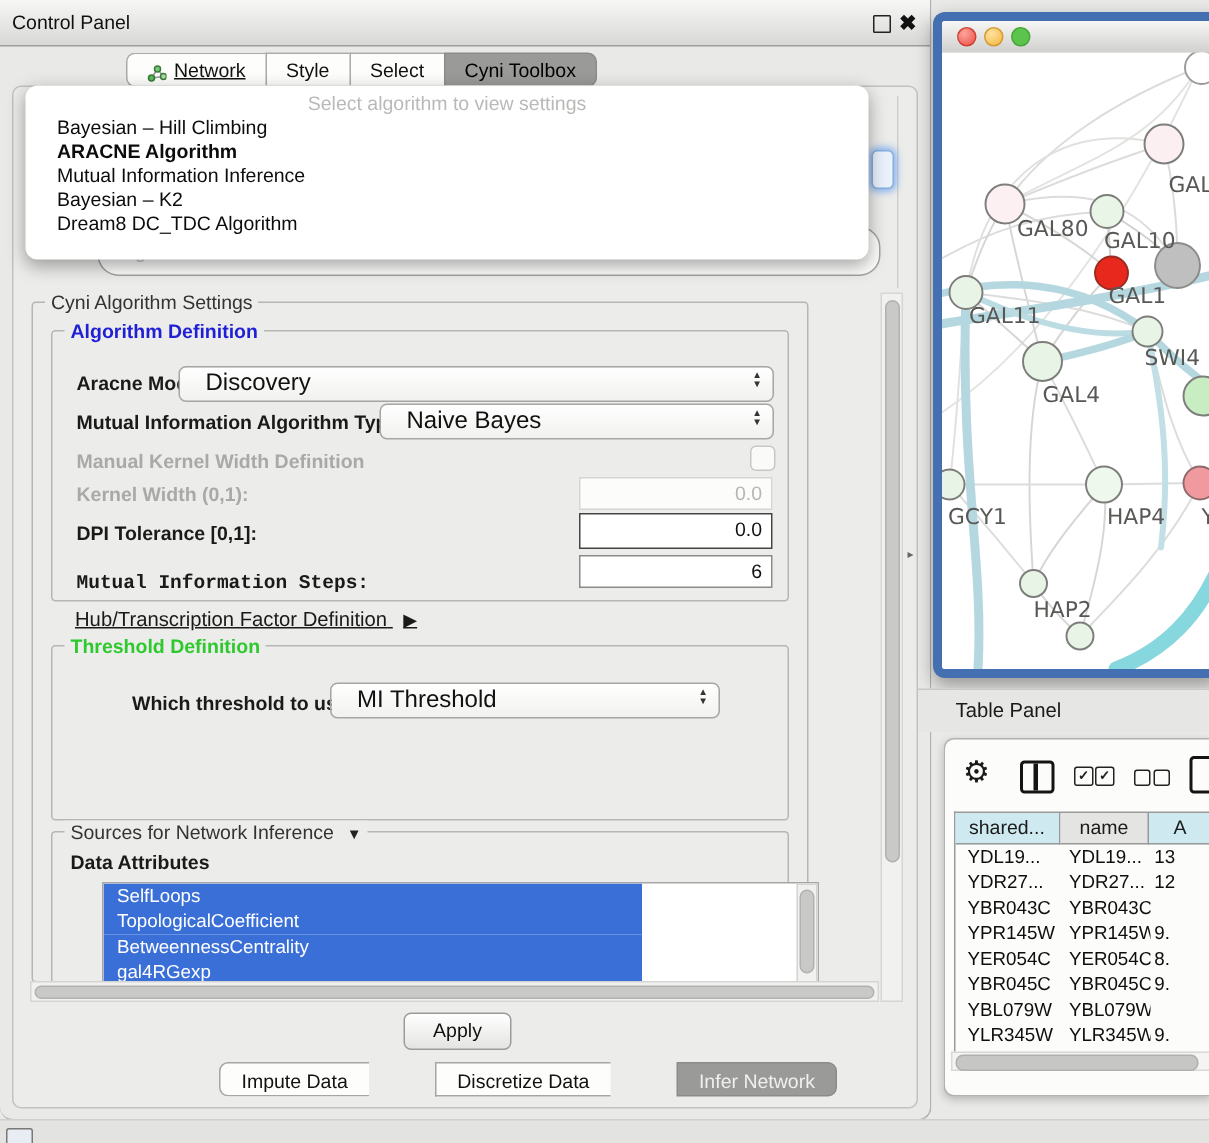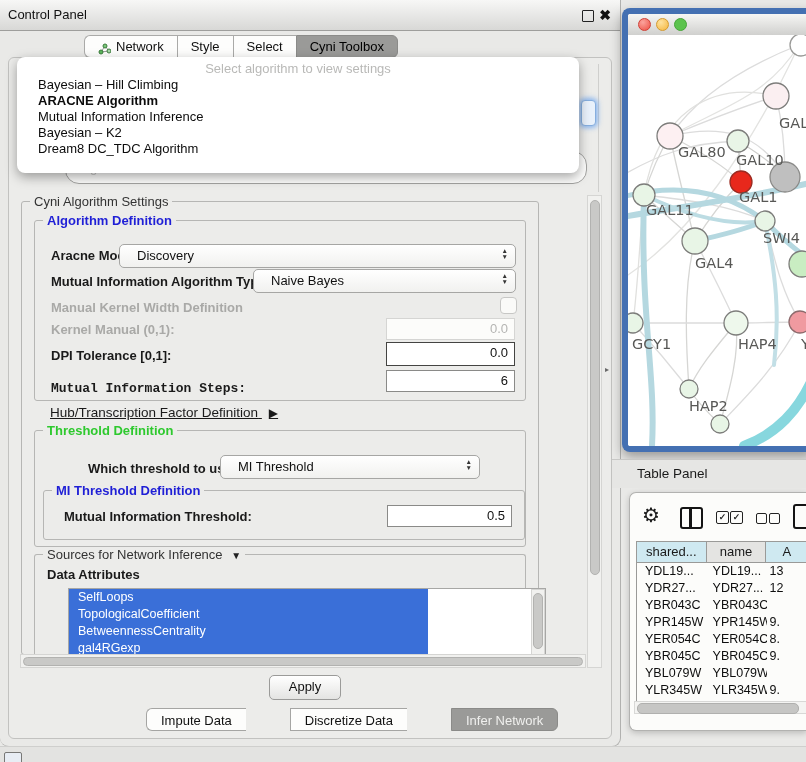--- a/index.html
+++ b/index.html
@@ -13,21 +13,21 @@
   #cpTitlebar{left:0;top:0;width:100%;height:30px;background:linear-gradient(#f7f7f6,#d8d8d6);
               border-bottom:1px solid #9e9e9c;}
   #cpTitle{left:8px;top:0;line-height:30px;font-size:13px;color:#111;}
   #floatIcon{right:26px;top:10px;width:10px;height:10px;border:1.5px solid #222;border-radius:1px;}
   #closeIcon{right:9px;top:7px;font-size:14px;font-weight:bold;color:#111;line-height:16px;}
 
   
   #topTabs{left:84px;top:35px;height:23px;display:flex;}
   .tab{display:flex;align-items:center;gap:5px;padding:0 13px;background:#fdfdfc;border:1px solid #aaaaa8;
        border-right:none;font-size:13px;color:#111;line-height:23px;}
-  .tab:first-child{border-radius:6px 0 0 6px;}
+  .tab:first-child{border-radius:6px 0 0 6px;text-decoration:underline;}
   .tab:last-child{border-right:1px solid #aaaaa8;border-radius:0 6px 6px 0;}
   .tab.sel{background:#9a9a98;color:#000000;border-color:#8b8b89;}
   .net-ic{display:inline-block;width:13px;height:13px;}
 
   
   #cpContent{left:8px;top:57px;width:602px;height:680px;background:#ececea;
              border:1px solid #c2c2c0;border-radius:6px;}
 
   
   #bgCombo{left:56px;top:93px;width:520px;height:31px;border:1px solid #a2a2a0;border-radius:14px;
@@ -48,21 +48,21 @@
   #settingsView{left:10px;top:135px;width:583px;height:477px;}
   .group{position:absolute;border:1px solid #b6b6b4;border-radius:3px;}
   .gLabel{position:absolute;top:-8px;left:8px;background:#ececea;padding:0 4px;font-size:13px;color:#333;white-space:nowrap;}
   .gLabel.blue{color:#1f1fd6;font-weight:bold;}
   .gLabel.green{color:#2ec92e;font-weight:bold;}
   .lbl{position:absolute;font-size:13px;font-weight:bold;color:#1a1a1a;white-space:nowrap;}
   .lbl.dis{color:#a9a9a7;}
   .plain{font-weight:normal;color:#1a1a1a;}
   .combo{position:absolute;height:24px;border:1px solid #a6a6a4;border-radius:5px;
          background:linear-gradient(#ffffff,#f1f1ef);box-sizing:border-box;}
-  .combo .cval{position:absolute;left:17px;top:0;line-height:22px;font-size:13px;color:#111;}
+  .combo .cval{position:absolute;left:17px;top:0;line-height:22px;font-size:16px;color:#111;}
   .stepper{position:absolute;right:7px;top:3px;display:flex;flex-direction:column;align-items:center;}
   .stepper span{font-size:6.5px;line-height:5.5px;color:#333;}
   .field{position:absolute;background:#fff;box-sizing:border-box;}
   .field span{display:block;text-align:right;padding-right:6px;font-size:13px;line-height:20px;color:#111;}
   .checkbox{position:absolute;width:15px;height:15px;border:1px solid #c7c7c5;border-radius:4px;background:#fafaf8;}
 
   
   .sbV{position:absolute;background:#f1f1ef;border:1px solid #d5d5d3;box-sizing:border-box;}
   .sbThumbV{position:absolute;background:#c9c9c7;border:1px solid #b2b2b0;border-radius:6px;box-sizing:border-box;}
 
@@ -187,21 +187,21 @@
               <span class="cval">Naive Bayes</span>
               <span class="stepper">
                   <span>▲</span>
                   <span>▼</span>
                 </span>
             </div>
 
             <span class="lbl dis" style="left:16px;top:79px;">Manual Kernel Width Definition</span>
             <span class="checkbox" style="left:465px;top:76px;"></span>
 
-            <span class="lbl dis" style="left:16px;top:101px;">Kernel Manual (0,1):</span>
+            <span class="lbl dis" style="left:16px;top:101px;">Kernel Width (0,1):</span>
             <div class="field" style="left:351px;top:97px;width:129px;height:22px;border:1px solid #d5d5d3;background:#fcfcfa;">
               <span style="color:#b5b5b3;">0.0</span>
             </div>
 
             <span class="lbl" style="left:16px;top:127px;">DPI Tolerance [0,1]:</span>
             <div class="field" style="left:351px;top:121px;width:129px;height:24px;border:1.5px solid #444442;">
               <span>0.0</span>
             </div>
 
             <span class="lbl" style="left:16px;top:160px;font-family:Liberation Mono, monospace;">Mutual Information Steps:</span>
@@ -220,27 +220,20 @@
 
             <span class="lbl" style="left:53px;top:30px;">Which threshold to use:</span>
             <div class="combo" style="left:185px;top:24px;width:260px;">
               <span class="cval">MI Threshold</span>
               <span class="stepper">
                   <span>▲</span>
                   <span>▼</span>
                 </span>
             </div>
 
-            <div class="group" style="left:8px;top:59px;width:480px;height:48px;">
-              <span class="gLabel blue">MI Threshold Definition</span>
-              <span class="lbl" style="left:20px;top:18px;">Mutual Information Threshold:</span>
-              <div class="field" style="left:343px;top:14px;width:125px;height:22px;border:1px solid #8a8a88;">
-                <span>0.5</span>
-              </div>
-            </div>
           </div>
 
           <div class="group" style="left:12px;top:352px;width:490px;height:104px;border-bottom:none;border-radius:3px 3px 0 0;">
             <span class="gLabel">
               <span>Sources for Network Inference</span>
               <span style="font-size:10px;margin-left:5px;color:#222;">▼</span>
             </span>
             <span class="lbl" style="left:12px;top:12px;">Data Attributes</span>
             <div id="attrBox">
               <div id="attrList">

